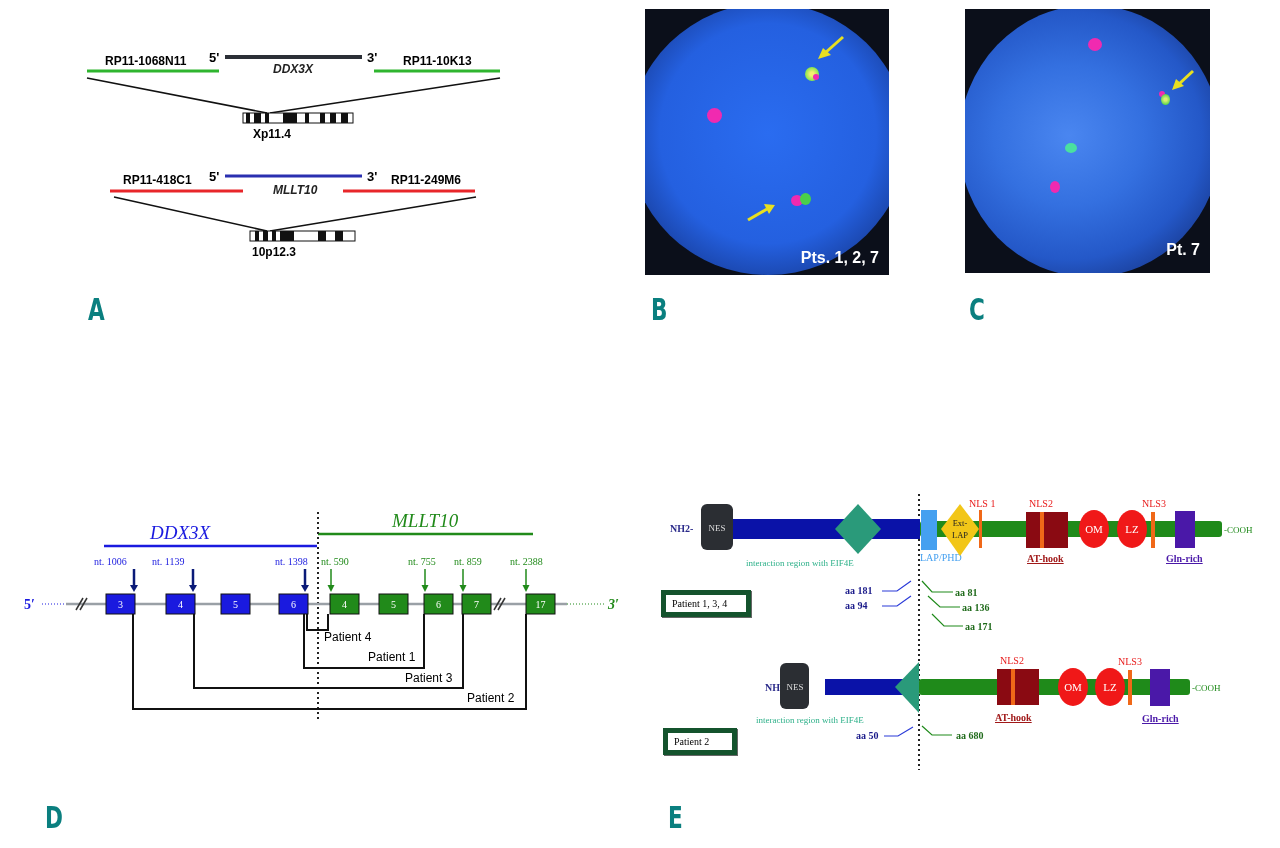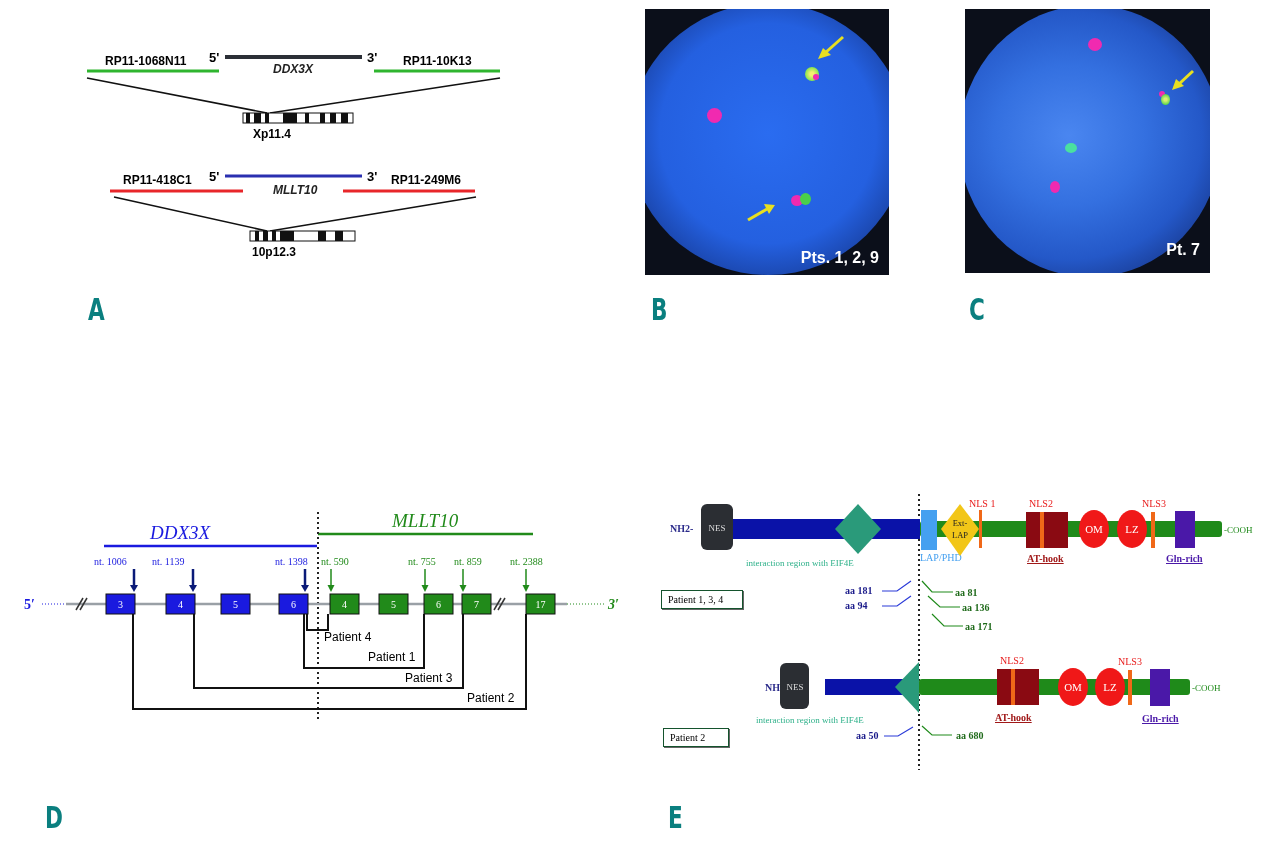--- a/index.html
+++ b/index.html
@@ -5,21 +5,21 @@
   html, body { margin: 0; padding: 0; background: #ffffff; }
   body { width: 1280px; height: 848px; position: relative; overflow: hidden; font-family: "Liberation Sans", sans-serif; }
   .panel-label { position: absolute; font-family: "DejaVu Sans", sans-serif; font-weight: bold; font-size: 30px; color: #0a7f7f; transform: scaleX(0.72); transform-origin: left top; letter-spacing: 0; }
   svg { position: absolute; left: 0; top: 0; }
   .sans { font-family: "Liberation Sans", sans-serif; }
   .serif { font-family: "Liberation Serif", serif; }
   .fish { position: absolute; overflow: hidden; background: #0b0f1a; }
   .fish .nucleus { position: absolute; border-radius: 50%; }
   .fish .dot { position: absolute; border-radius: 50%; }
   .fish .caption { position: absolute; color: #ffffff; font-family: "Liberation Sans", sans-serif; font-weight: bold; font-size: 16px; }
-  .boxlabel { position: absolute; border: 1px solid #14532d; background: #fff; font-family: "Liberation Serif", serif; font-size: 10px; padding: 3px 6px; box-shadow: 1px 1px 0 #666; }
+  .boxlabel { position: absolute; border: 5px solid #14532d; background: #fff; font-family: "Liberation Serif", serif; font-size: 10px; padding: 3px 6px; box-shadow: 1px 1px 0 #666; }
 </style>
 </head>
 <body>
 
 <svg width="1280" height="848">
 
   <g>
     <line x1="87" y1="71" x2="219" y2="71" stroke="#2fb52f" stroke-width="3"></line>
     <line x1="374" y1="71" x2="500" y2="71" stroke="#2fb52f" stroke-width="3"></line>
     <line x1="225" y1="57" x2="362" y2="57" stroke="#2b2f36" stroke-width="4"></line>
@@ -264,21 +264,21 @@
   <svg width="244" height="266" style="left:0;top:0;">
     <g stroke="#e8e020" stroke-width="3" fill="#e8e020">
       <line x1="198" y1="28" x2="180" y2="44"></line>
       <polygon points="173,50 178,39 186,46" stroke="none"></polygon>
     </g>
     <g stroke="#e8e020" stroke-width="3" fill="#e8e020">
       <line x1="103" y1="211" x2="122" y2="200"></line>
       <polygon points="130,196 119,195 124,205" stroke="none"></polygon>
     </g>
   </svg>
-  <div class="caption" style="right:10px; bottom:8px;">Pts. 1, 2, 9</div>
+  <div class="caption" style="right:10px; bottom:8px;">Pts. 1, 2, 7</div>
 </div>
 
 <div class="fish" style="left:965px; top:9px; width:245px; height:264px;">
   <div class="nucleus" style="left:-6px; top:-4px; width:262px; height:272px; background: radial-gradient(ellipse at 42% 48%, #4a86f0 0%, #3470e0 35%, #2458c8 62%, #1a3e98 78%, #0b0f1a 92%);"></div>
   <div class="dot" style="left:123px; top:29px; width:14px; height:13px; background:#f02ab0;"></div>
   <div class="dot" style="left:194px; top:82px; width:6px; height:6px; background:#f02ab0;"></div>
   <div class="dot" style="left:196px; top:85px; width:9px; height:11px; background: radial-gradient(circle, #d8f070 20%, #4ad04a 80%);"></div>
   <div class="dot" style="left:100px; top:134px; width:12px; height:10px; background:#4ae0a0;"></div>
   <div class="dot" style="left:85px; top:172px; width:10px; height:12px; background:#f02ab0;"></div>
   <svg width="245" height="264" style="left:0;top:0;">

